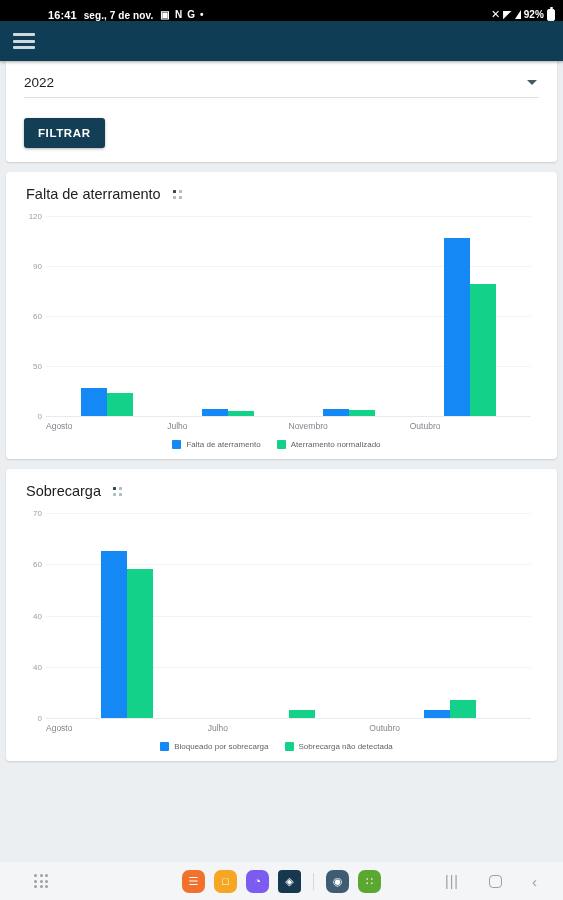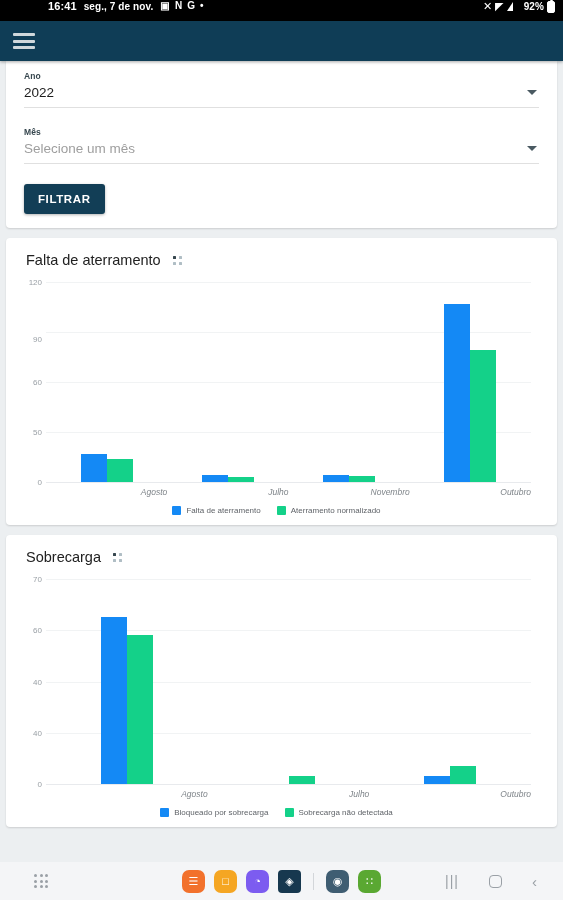--- a/index.html
+++ b/index.html
@@ -7,30 +7,30 @@
     width: 563px; height: 900px;
     background: #eceff1;
     font-family: "Liberation Sans", sans-serif;
     overflow: hidden;
   }
   .phone { position: relative; width: 563px; height: 900px; background: #eceff1; }
 
   
   .statusbar {
     height: 21px; background: #000; color: #fff;
-    display: flex; align-items: flex-start; padding: 0 8px;
+    display: flex; align-items: flex-end; padding: 0 8px;
     font-size: 10.5px; letter-spacing: .1px;
   }
   .sb-left { display: flex; align-items: center; gap: 7px; margin-left: 40px; }
   .sb-time { font-weight: 700; font-size: 11px; }
   .sb-date { font-size: 10px; font-weight: 600; }
   .sb-icons { display: flex; align-items: center; gap: 5px; }
   .sb-gl { font-size: 10px; font-weight: 700; line-height: 1; display: inline-block; }
   .sb-right { margin-left: auto; display: flex; align-items: center; gap: 3px; }
-  .sb-batt { font-size: 10px; font-weight: 600; margin-left: 8px; }
+  .sb-batt { font-size: 10px; font-weight: 600; }
   .batt-shape {
     width: 8px; height: 12px; border: 1.4px solid #fff; border-radius: 2px;
     position: relative; background: #fff;
   }
   .batt-shape::after {
     content: ""; position: absolute; top: -3px; left: 2px;
     width: 3px; height: 2px; background: #fff; border-radius: 1px;
   }
   .tri { width: 0; height: 0; border-left: 6px solid transparent; border-bottom: 9px solid #fff; }
   .wifi-g { font-size: 11px; }
@@ -102,21 +102,21 @@
   .gridline.base { background: #e8eaed; }
   .bars {
     position: absolute; left: 30px; right: 6px; top: 0; bottom: 0;
     display: flex; align-items: flex-end;
   }
   .group { flex: 1; display: flex; align-items: flex-end; justify-content: center; height: 100%; }
   .bar { width: 26px; }
   .bar.blue { background: #1489f5; }
   .bar.green { background: #14d189; }
   .xlabels { display: flex; margin-left: 30px; margin-right: 6px; margin-top: 5px; }
-  .xlabel { flex: 1; text-align: right; font-size: 8.5px; color: #80868b; font-style: italic; }
+  .xlabel { flex: 1; text-align: left; font-size: 8.5px; color: #80868b; }
   .legend { display: flex; justify-content: center; gap: 16px; margin-top: 9px; }
   .legend-item { display: flex; align-items: center; gap: 5px; }
   .swatch { width: 9px; height: 9px; border-radius: 1px; }
   .legend-label { font-size: 8px; color: #5f6368; }
 
   
   .dock {
     position: absolute; bottom: 0; left: 0; right: 0; height: 38px;
     background: #f4f5f7; display: flex; align-items: center;
   }
@@ -166,27 +166,21 @@
       <i></i>
       <i></i>
       <i></i>
     </div>
   </div>
 
   <div class="content">
 
     <div class="card first filter-card">
       <div class="field">
-        <div class="field-label">Ano</div>
         <div class="field-value">2022</div>
-        <span class="caret"></span>
-      </div>
-      <div class="field">
-        <div class="field-label">Mês</div>
-        <div class="field-value placeholder">Selecione um mês</div>
         <span class="caret"></span>
       </div>
       <button class="filter-btn">FILTRAR</button>
     </div>
 
     <div class="card chart-card">
       <div class="chart-head">
         <span class="chart-title">Falta de aterramento</span>
         <span class="grip">
           <i></i>
@@ -194,21 +188,21 @@
           <i class="dim"></i>
             <i class="dim"></i>
         </span>
       </div>
       <div class="plot">
         <div class="plot-inner" id="plot0" style="height:200px;">
           <div class="ylabels">
               <div class="ylabel" style="top: 200px;">0</div>
               <div class="ylabel" style="top: 150px;">50</div>
               <div class="ylabel" style="top: 100px;">60</div>
-              <div class="ylabel" style="top: 57px;">90</div>
+              <div class="ylabel" style="top: 50px;">90</div>
               <div class="ylabel" style="top: 0px;">120</div>
             </div>
           <div class="grid">
               <div class="gridline base" style="top: 200px;"></div>
               <div class="gridline" style="top: 150px;"></div>
               <div class="gridline" style="top: 100px;"></div>
               <div class="gridline" style="top: 50px;"></div>
               <div class="gridline" style="top: 0px;"></div>
             </div>
           <div class="bars">

